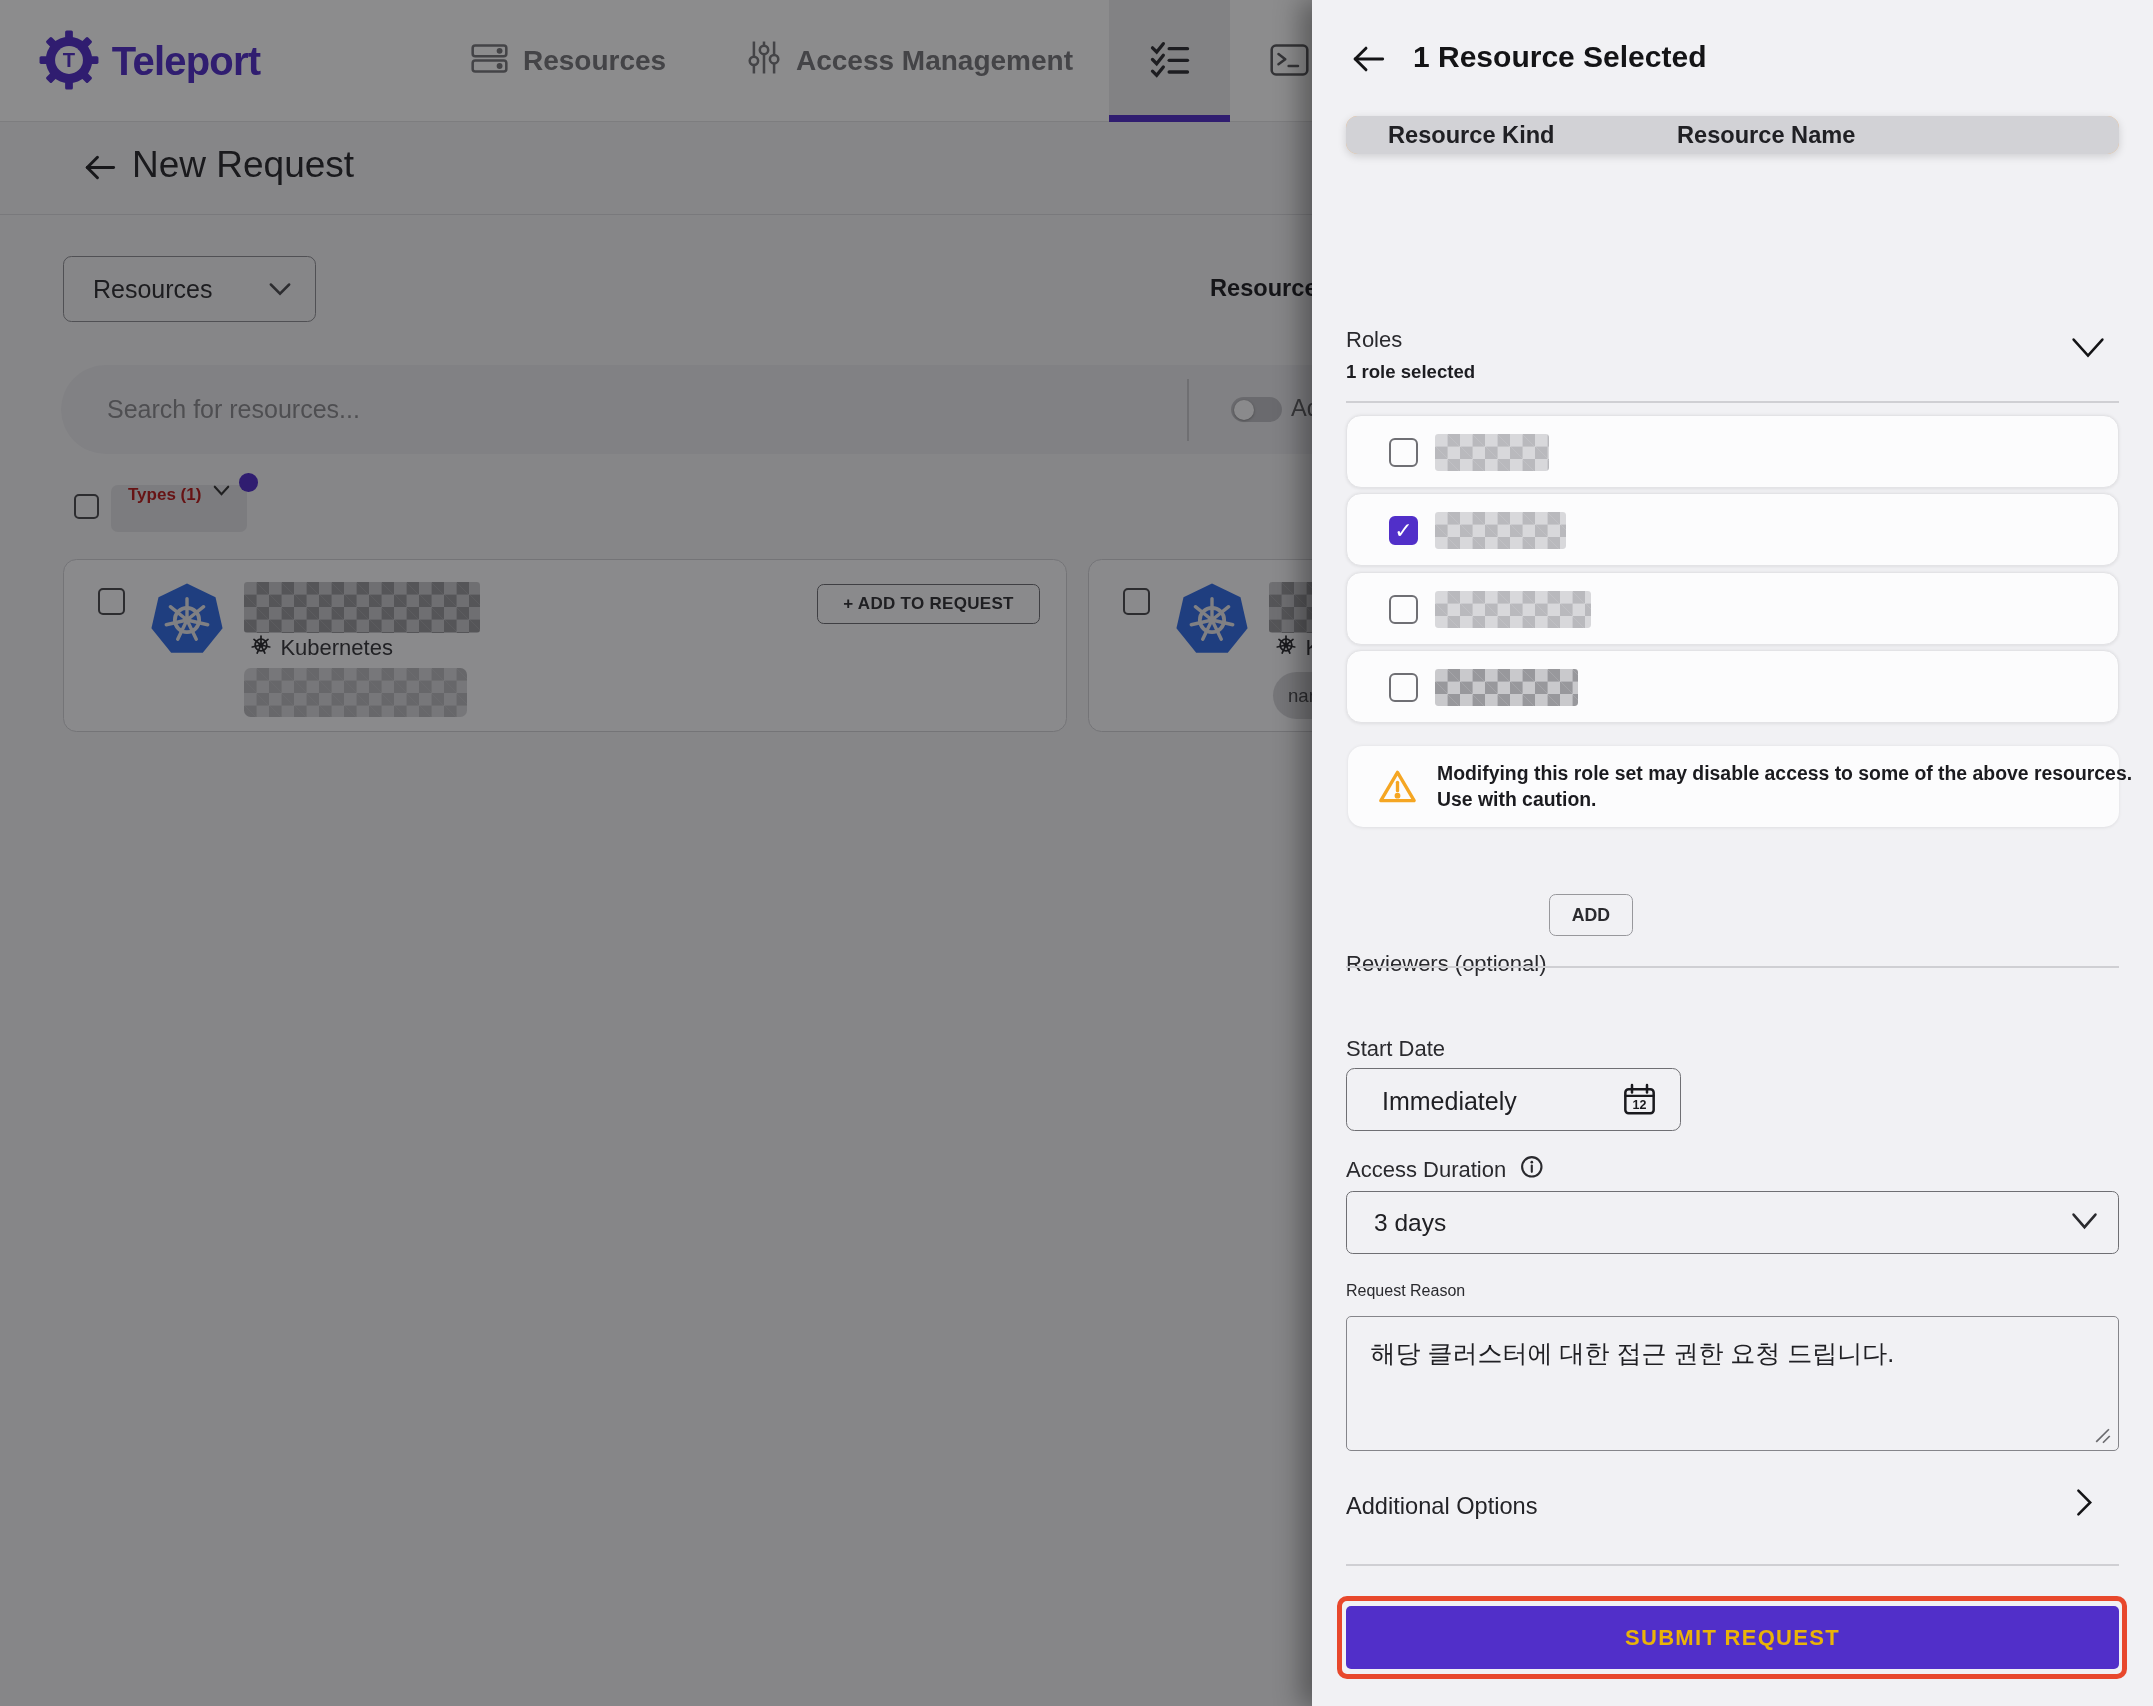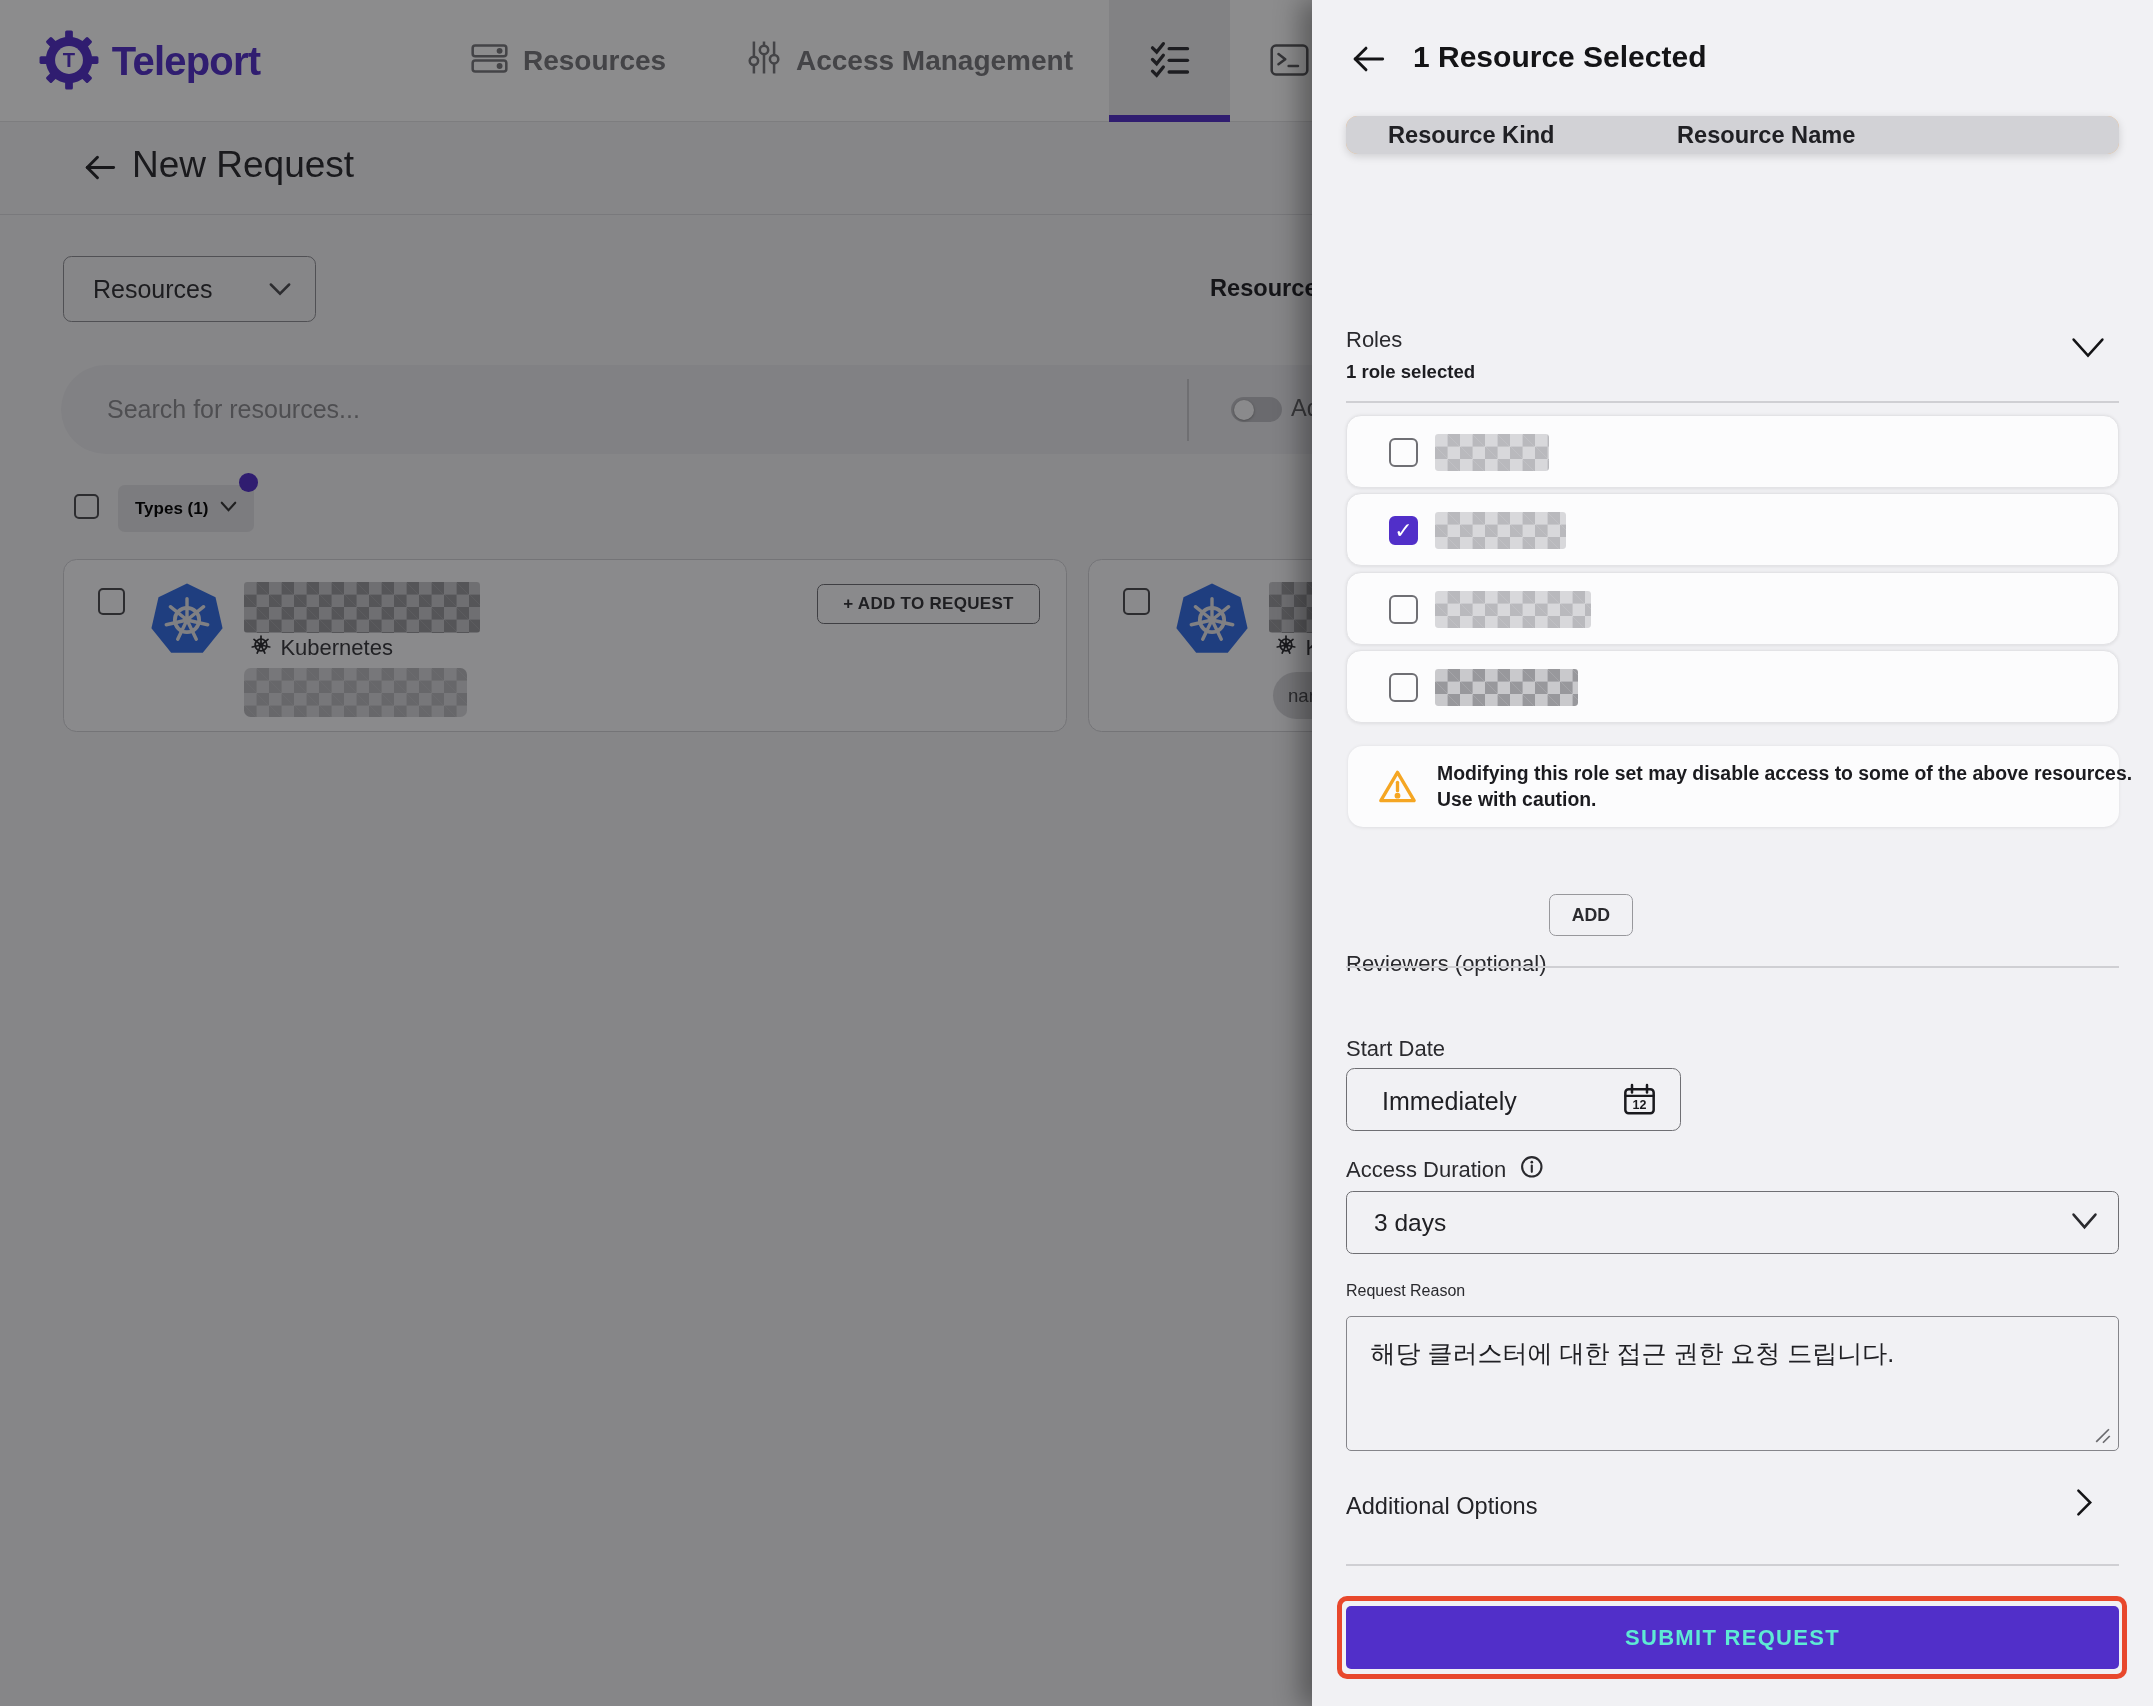--- a/index.html
+++ b/index.html
@@ -31,21 +31,21 @@
   .searchbar{position:absolute; left:61px; top:365px; width:1892px; height:89px; border-radius:45px; background:#ebebee;}
   .searchbar input{position:absolute; left:46px; top:0; width:1046px; height:89px; background:transparent; border:none; outline:none; font-size:25px; color:#3a3a3e; font-family:inherit;}
   .searchbar input::placeholder{color:#8b8b8f;}
   .search-vdiv{position:absolute; left:1126px; top:13.5px; width:1.7px; height:62px; background:#c8c8cc;}
   .toggle{position:absolute; left:1170px; top:32px; width:51px; height:25px; border-radius:12.6px; background:#bfbfc4;}
   .toggle .knob{position:absolute; left:2.5px; top:2.5px; width:20px; height:20px; border-radius:50%; background:#fcfcfd; box-shadow:0 0.8px 2.5px rgba(0,0,0,.35);}
   .adv-label{position:absolute; left:1230px; top:30px; font-size:23.6px; color:#636367; white-space:nowrap;}
 
   .cb{border:2.5px solid #4a4a4e; border-radius:5px; background:transparent;}
   .types-cb{position:absolute; left:74px; top:494px; width:25px; height:25px;}
-  .types-chip{position:absolute; left:118px; top:485px; height:47px; padding:0 17px; background:#e1e1e4; border-radius:6.7px; display:flex; align-items:center; gap:11.8px; color:#000000;}
+  .types-chip{position:absolute; left:111px; top:485px; height:47px; padding:0 17px; background:#e1e1e4; border-radius:6.7px; display:flex; gap:11.8px; color:#b91c1c;}
   .types-chip .lbl{font-size:17px; font-weight:bold;}
   .types-dot{position:absolute; left:239px; top:473px; width:18.6px; height:18.6px; border-radius:50%; background:var(--purple);}
 
   .card{position:absolute; top:559px; width:1004px; height:173px; background:#fbfbfd; border:1.7px solid #d2d2d6; border-radius:13.5px;}
   .card.c1{left:63px;} .card.c2{left:1088px;}
   .card .cb{position:absolute; left:34px; top:28px; width:27px; height:27px;}
   .k8s-logo{position:absolute; left:84px; top:22px; color:var(--k8s_blue);}
   .redact{background-color:#c9c9cc; background-image:
       linear-gradient(45deg,#98989c 25%,transparent 25%,transparent 75%,#98989c 75%),
       linear-gradient(45deg,#98989c 25%,transparent 25%,transparent 75%,#98989c 75%);
@@ -104,21 +104,21 @@
   .ad-chev{position:absolute; left:724px; top:20px; color:#2a2a2e;}
 
   .rr-label{position:absolute; left:34px; top:1282px; font-size:16px; color:#2a2a2e;}
   .rr-area{position:absolute; left:34px; top:1316px; width:773px; height:135px; border:1.7px solid #85858a; border-radius:5px; background:transparent; font-family:inherit; font-size:25px; color:#202024; padding:20px 23.6px; resize:none; outline:none;}
   .rr-grip{position:absolute; left:780px; top:1425px; color:#6a6a6e;}
 
   .ao-label{position:absolute; left:34px; top:1493px; font-size:23.6px; color:#232327;}
   .ao-chev{position:absolute; left:763px; top:1488px; color:#141416;}
 
   .annot{position:absolute; left:25px; top:1596px; width:790px; height:83px; border:5.9px solid var(--annotation_red); border-radius:10px;}
-  .submit{position:absolute; left:34px; top:1606px; width:773px; height:63px; background:var(--purple); border:none; border-radius:5px; color:#5eead4; font-family:inherit; font-size:22px; font-weight:bold; letter-spacing:1.3px;}
+  .submit{position:absolute; left:34px; top:1606px; width:773px; height:63px; background:var(--purple); border:none; border-radius:5px; color:#eab308; font-family:inherit; font-size:22px; font-weight:bold; letter-spacing:1.3px;}
 </style>
 </head>
 <body>
 
 <div class="screen">
 
   <div class="navbar">
     <div class="brand">
       <span>
         <svg width="62" height="62" viewBox="0 0 80 80">

